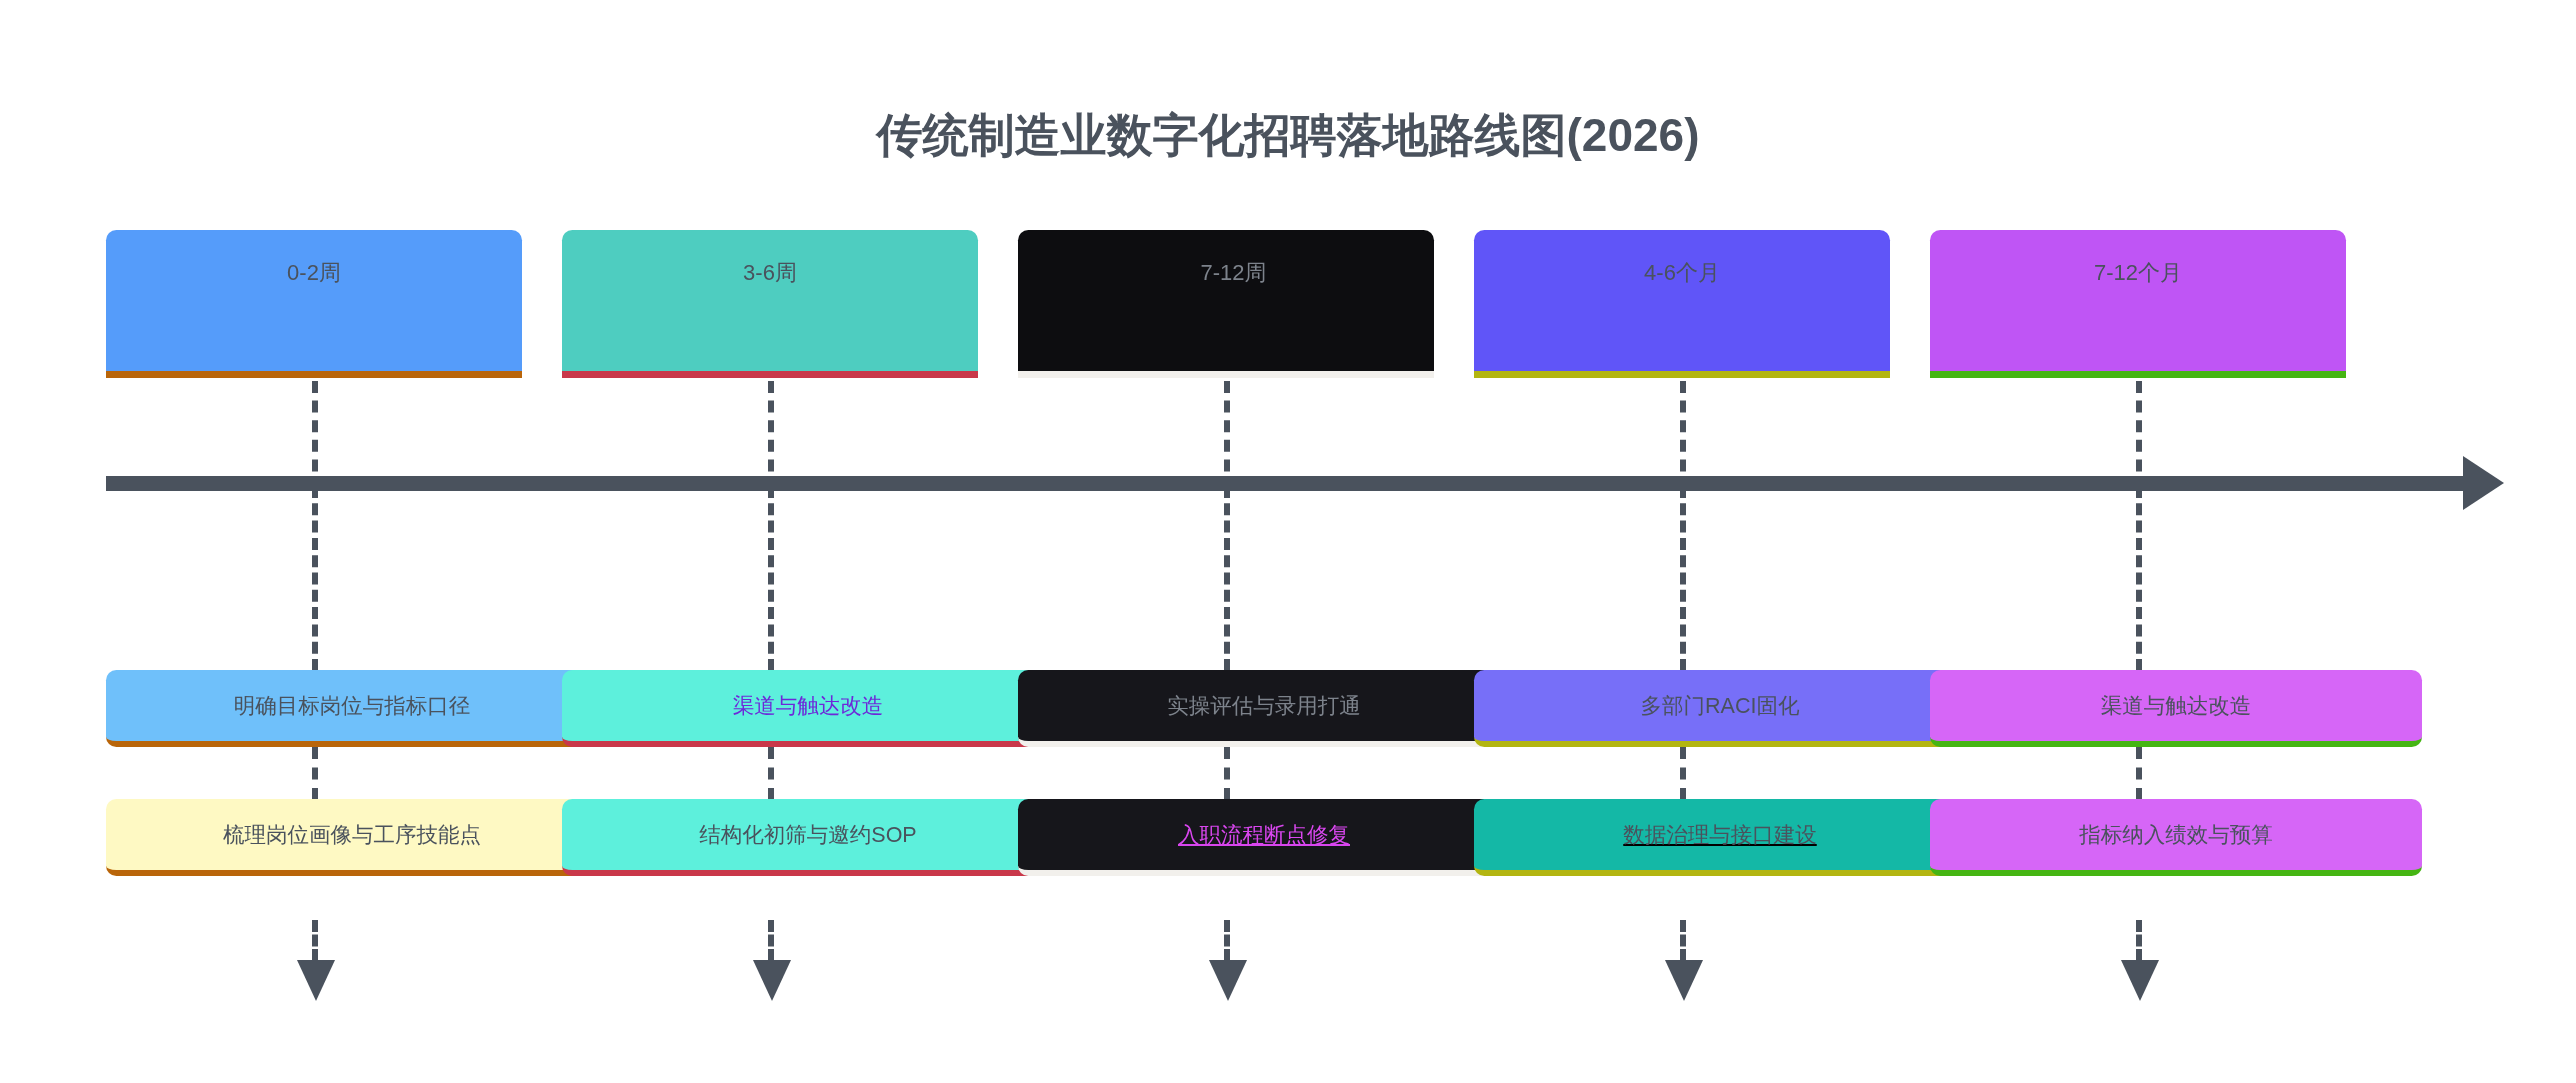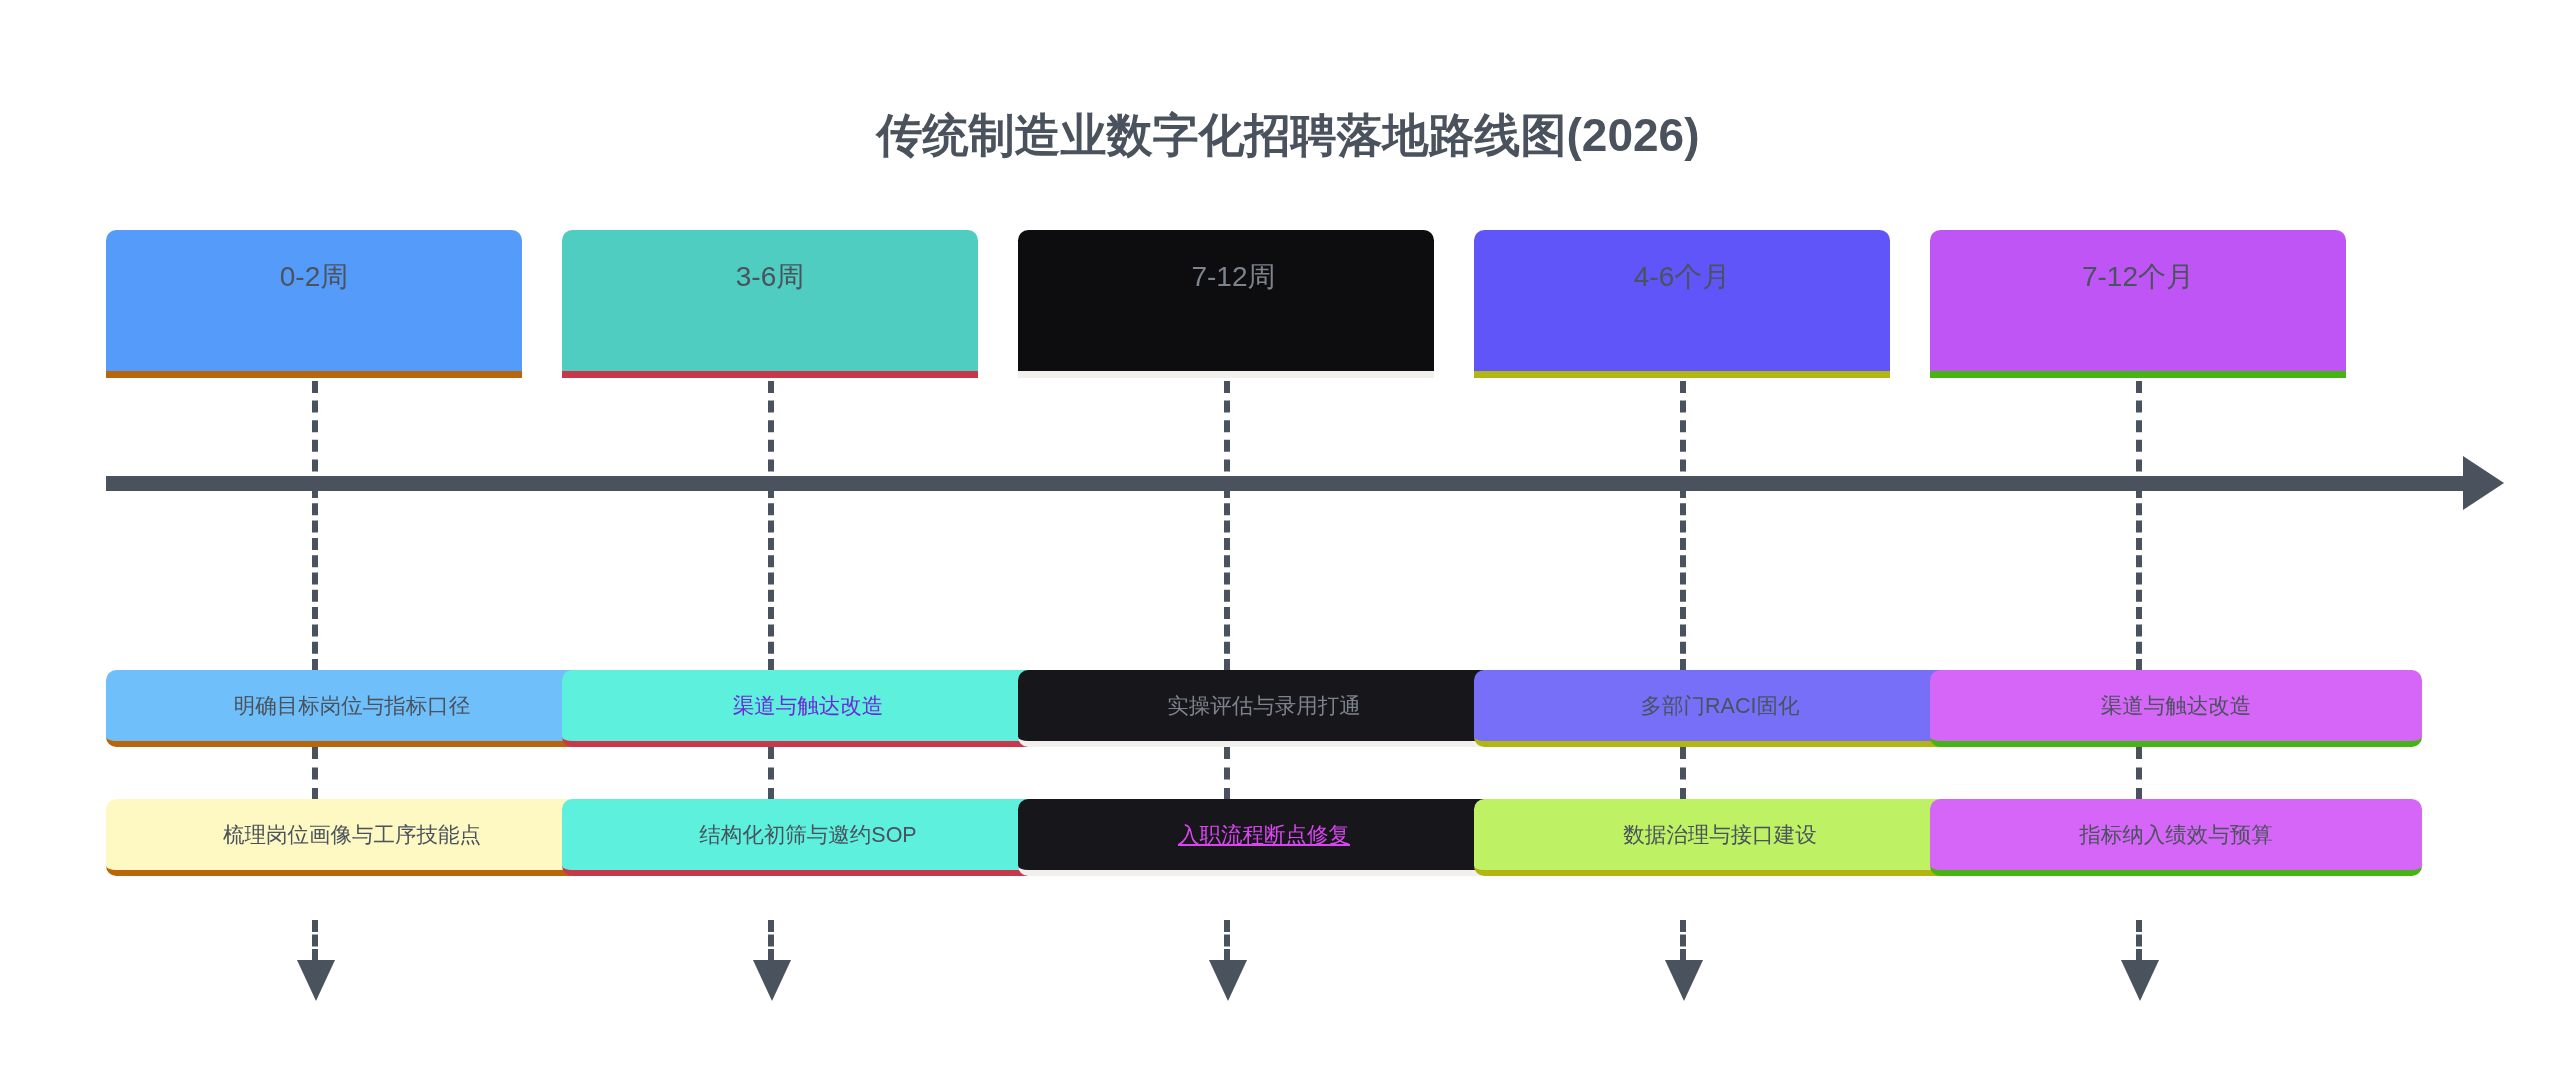--- a/index.html
+++ b/index.html
@@ -59,21 +59,21 @@
     height: 148px;
     border-radius: 10.3px 10.3px 0 0;
     box-sizing: border-box;
     border-bottom: 7.7px solid #000;
     display: flex;
     align-items: flex-start;
     justify-content: center;
     padding-top: 27.5px;
   }
   .phase-label {
-    font-size: 28px;
+    font-size: 22px;
     color: #4a525d;
     white-space: nowrap;
   }
 
   
   .task-box {
     position: absolute;
     left: 0;
     width: 492px;
     height: 77px;
@@ -222,21 +222,21 @@
     <div class="column" style="left:1474px">
       <div class="phase-box" style="background: rgb(96, 85, 248); border-bottom-color: rgb(179, 181, 17);">
         <span class="phase-label" style="color: rgb(74, 82, 93);">4-6个月</span>
       </div>
       <div class="dash-top" style="border-left-color: rgb(74, 82, 93);"></div>
       <div class="dash-mid" style="border-left-color: rgb(74, 82, 93);"></div>
       <div class="task-box row0" style="background: rgb(119, 111, 248); border-bottom-color: rgb(179, 181, 17);">
         <span class="task-label" style="color: rgb(74, 82, 93);">多部门RACI固化</span>
       </div>
       <div class="dash-gap" style="border-left-color: rgb(74, 82, 93);"></div>
-      <div class="task-box row1" style="background: #bef264; border-bottom-color: rgb(179, 181, 17);">
+      <div class="task-box row1" style="background: #14b8a6; border-bottom-color: rgb(179, 181, 17); text-decoration: underline;">
         <span class="task-label" style="color: rgb(74, 82, 93);">数据治理与接口建设</span>
       </div>
       <div class="dash-bottom" style="border-left-color: rgb(74, 82, 93);"></div>
       <div class="dash-head" style="border-top-color: rgb(74, 82, 93);"></div>
     </div>
 
     <div class="column" style="left:1930px">
       <div class="phase-box" style="background: rgb(191, 85, 245); border-bottom-color: rgb(69, 181, 19);">
         <span class="phase-label" style="color: rgb(74, 82, 93);">7-12个月</span>
       </div>

